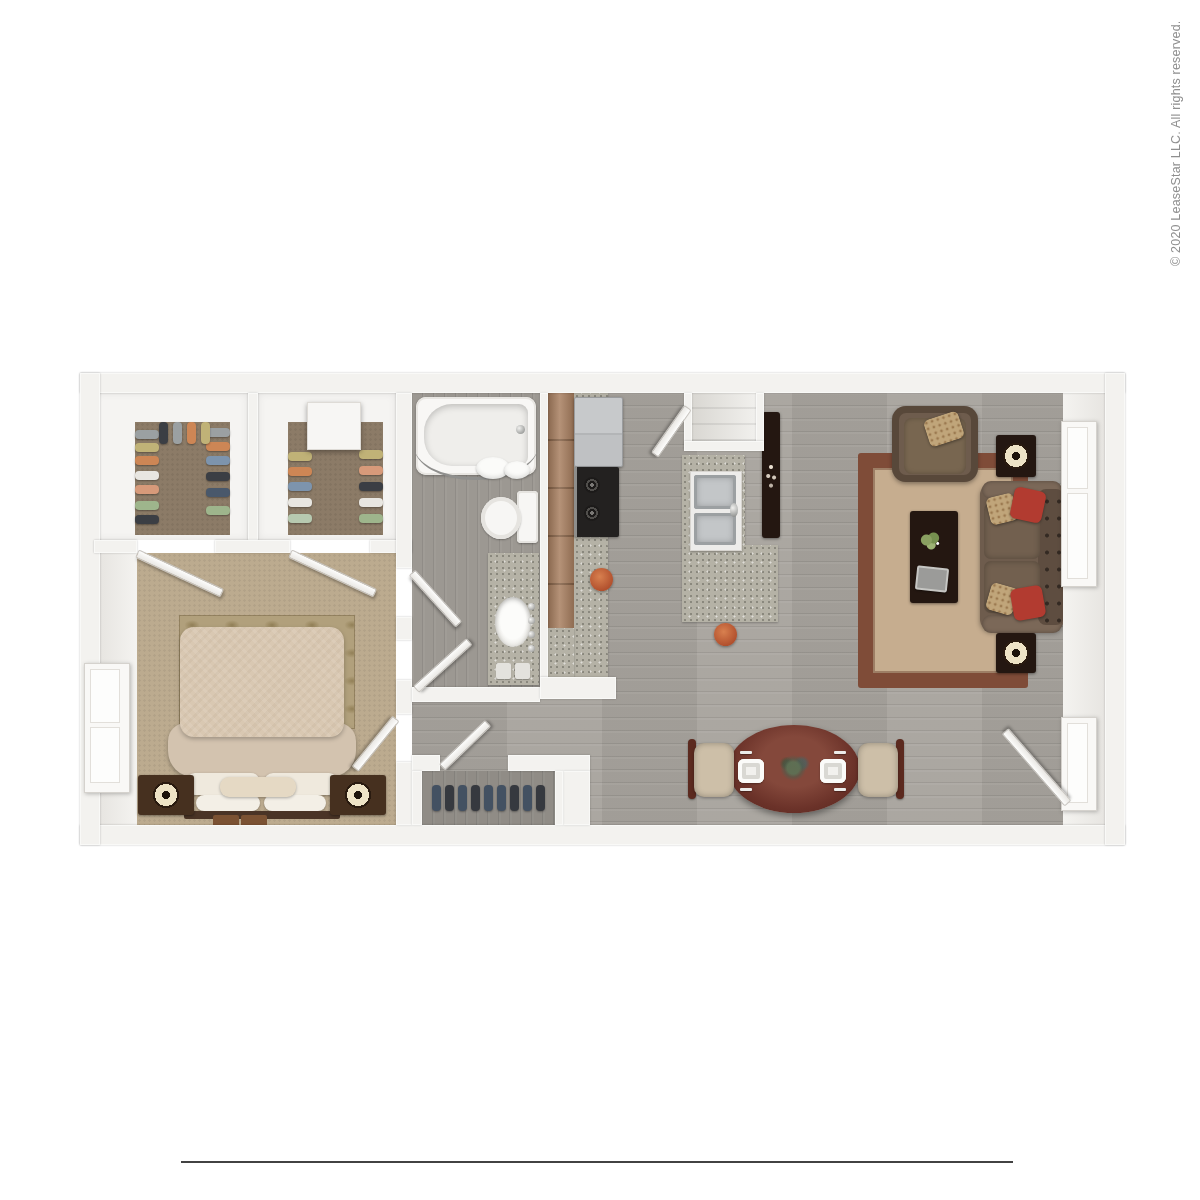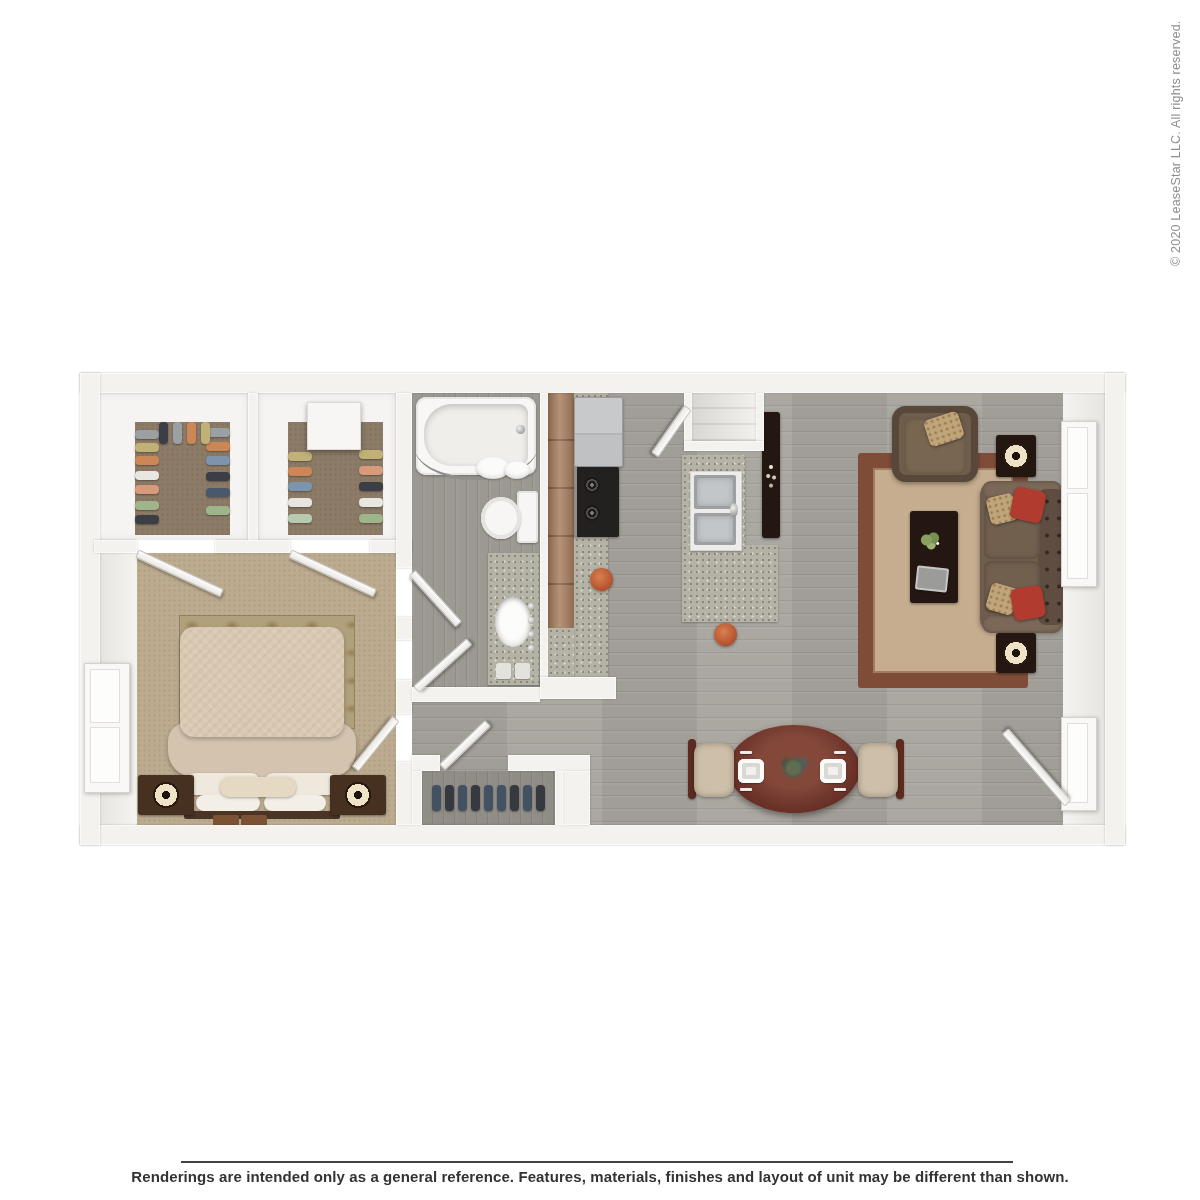--- a/index.html
+++ b/index.html
@@ -303,15 +303,14 @@
     <div class="door" style="left:332px;top:195px;width:68px;transform:rotate(48deg)"></div>
     <div class="door" style="left:336px;top:312px;width:70px;transform:rotate(-42deg)"></div>
     <div class="door" style="left:316px;top:341px;width:63px;transform:rotate(129deg)"></div>
     <div class="door" style="left:362px;top:390px;width:62px;transform:rotate(-44deg)"></div>
     <div class="door" style="left:608px;top:30px;width:56px;transform:rotate(125deg)"></div>
     <div class="door" style="left:988px;top:426px;width:94px;transform:rotate(-131deg)"></div>
 
   </div>
 
   <div class="rule"></div>
-  <div class="disc">Renderings are intended only as a general reference. Features, materials, finishes and layout of unit may be different than shown.</div>
 
 </div>
 
 </body></html>

